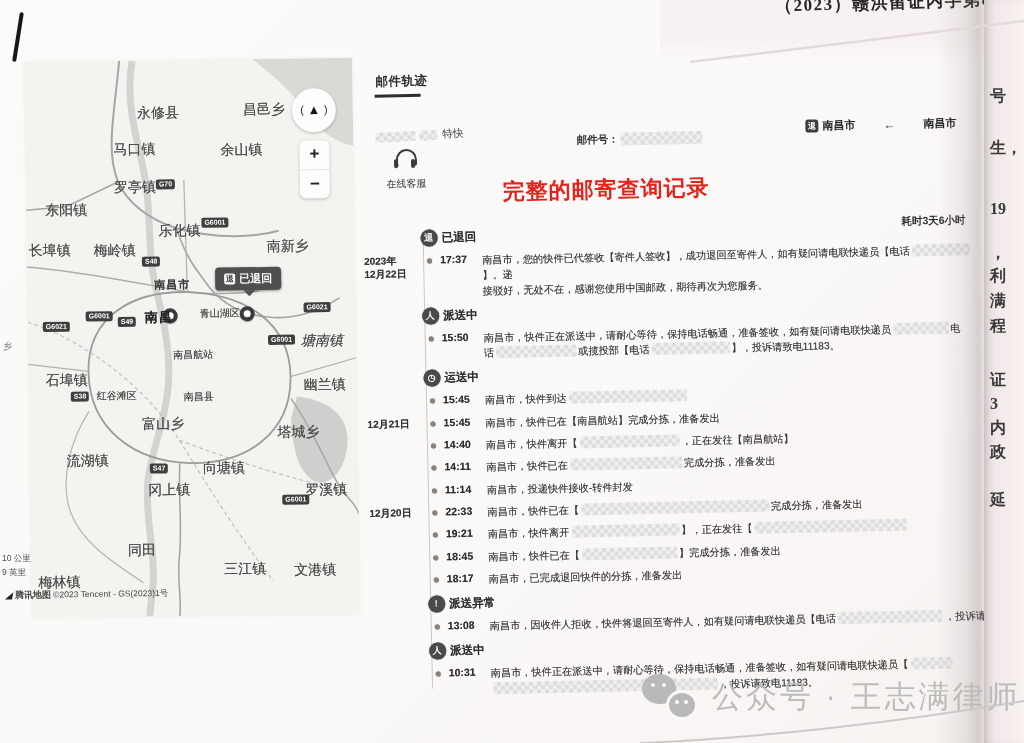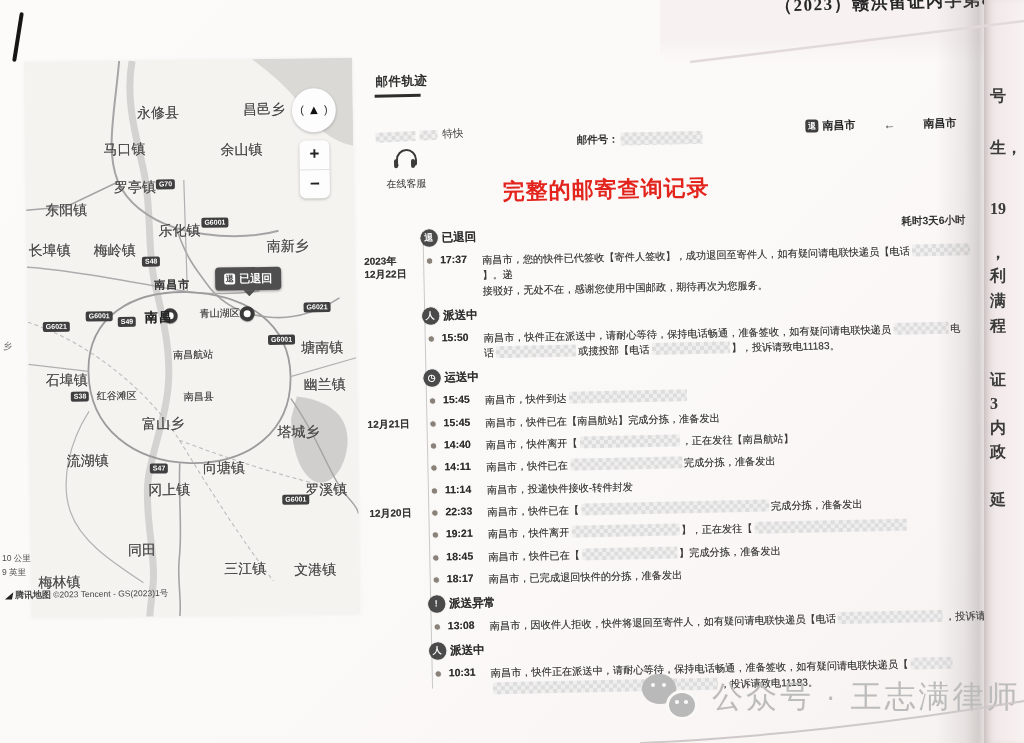--- a/index.html
+++ b/index.html
@@ -127,34 +127,34 @@
       <span class="tbadge">退</span>
       <span>已退回</span>
     </div>
 
     <div class="compass"><span class="paren">(</span> <span>▲</span> <span class="paren">)</span></div>
     <div class="zoomctl">
       <span>+</span>
       <span>−</span>
     </div>
   <span class="mlab" style="left: 112px; top: 44px;">永修县</span>
-      <span class="mlab" style="left: 78px; top: 80px; font-family: Liberation Mono, monospace;">马口镇</span>
+      <span class="mlab" style="left: 88px; top: 80px; font-family: Liberation Mono, monospace;">马口镇</span>
       <span class="mlab" style="left: 195px; top: 82px;">余山镇</span>
       <span class="mlab" style="left: 218px; top: 42px;">昌邑乡</span>
       <span class="mlab" style="left: 88px; top: 118px;">罗亭镇</span>
       <span class="mlab" style="left: 19px; top: 140px;">东阳镇</span>
       <span class="mlab" style="left: 132px; top: 162px;">乐化镇</span>
       <span class="mlab" style="left: 67px; top: 181px;">梅岭镇</span>
       <span class="mlab" style="left: 2px; top: 180px;">长埠镇</span>
       <span class="mlab" style="left: 240px; top: 179px;">南新乡</span>
       <span class="mlab city" style="left: 127px; top: 217px;">南昌市</span>
       <span class="mlab big" style="left: 117px; top: 248px;">南昌</span>
       <span class="mlab dist" style="left: 172px; top: 247px;">青山湖区</span>
       <span class="mlab dist" style="left: 145px; top: 288px;">南昌航站</span>
-      <span class="mlab" style="left: 273px; top: 281px;">塘南镇</span>
+      <span class="mlab" style="left: 273px; top: 274px; font-style: italic;">塘南镇</span>
       <span class="mlab" style="left: 275px; top: 318px;">幽兰镇</span>
       <span class="mlab" style="left: 17px; top: 310px;">石埠镇</span>
       <span class="mlab dist" style="left: 68px; top: 328px;">红谷滩区</span>
       <span class="mlab dist" style="left: 155px; top: 330px;">南昌县</span>
       <span class="mlab" style="left: 113px; top: 355px;">富山乡</span>
       <span class="mlab" style="left: 37px; top: 391px;">流湖镇</span>
       <span class="mlab" style="left: 173px; top: 400px;">向塘镇</span>
       <span class="mlab" style="left: 118px; top: 421px;">冈上镇</span>
       <span class="mlab" style="left: 248px; top: 365px;">塔城乡</span>
       <span class="mlab" style="left: 275px; top: 423px;">罗溪镇</span>

